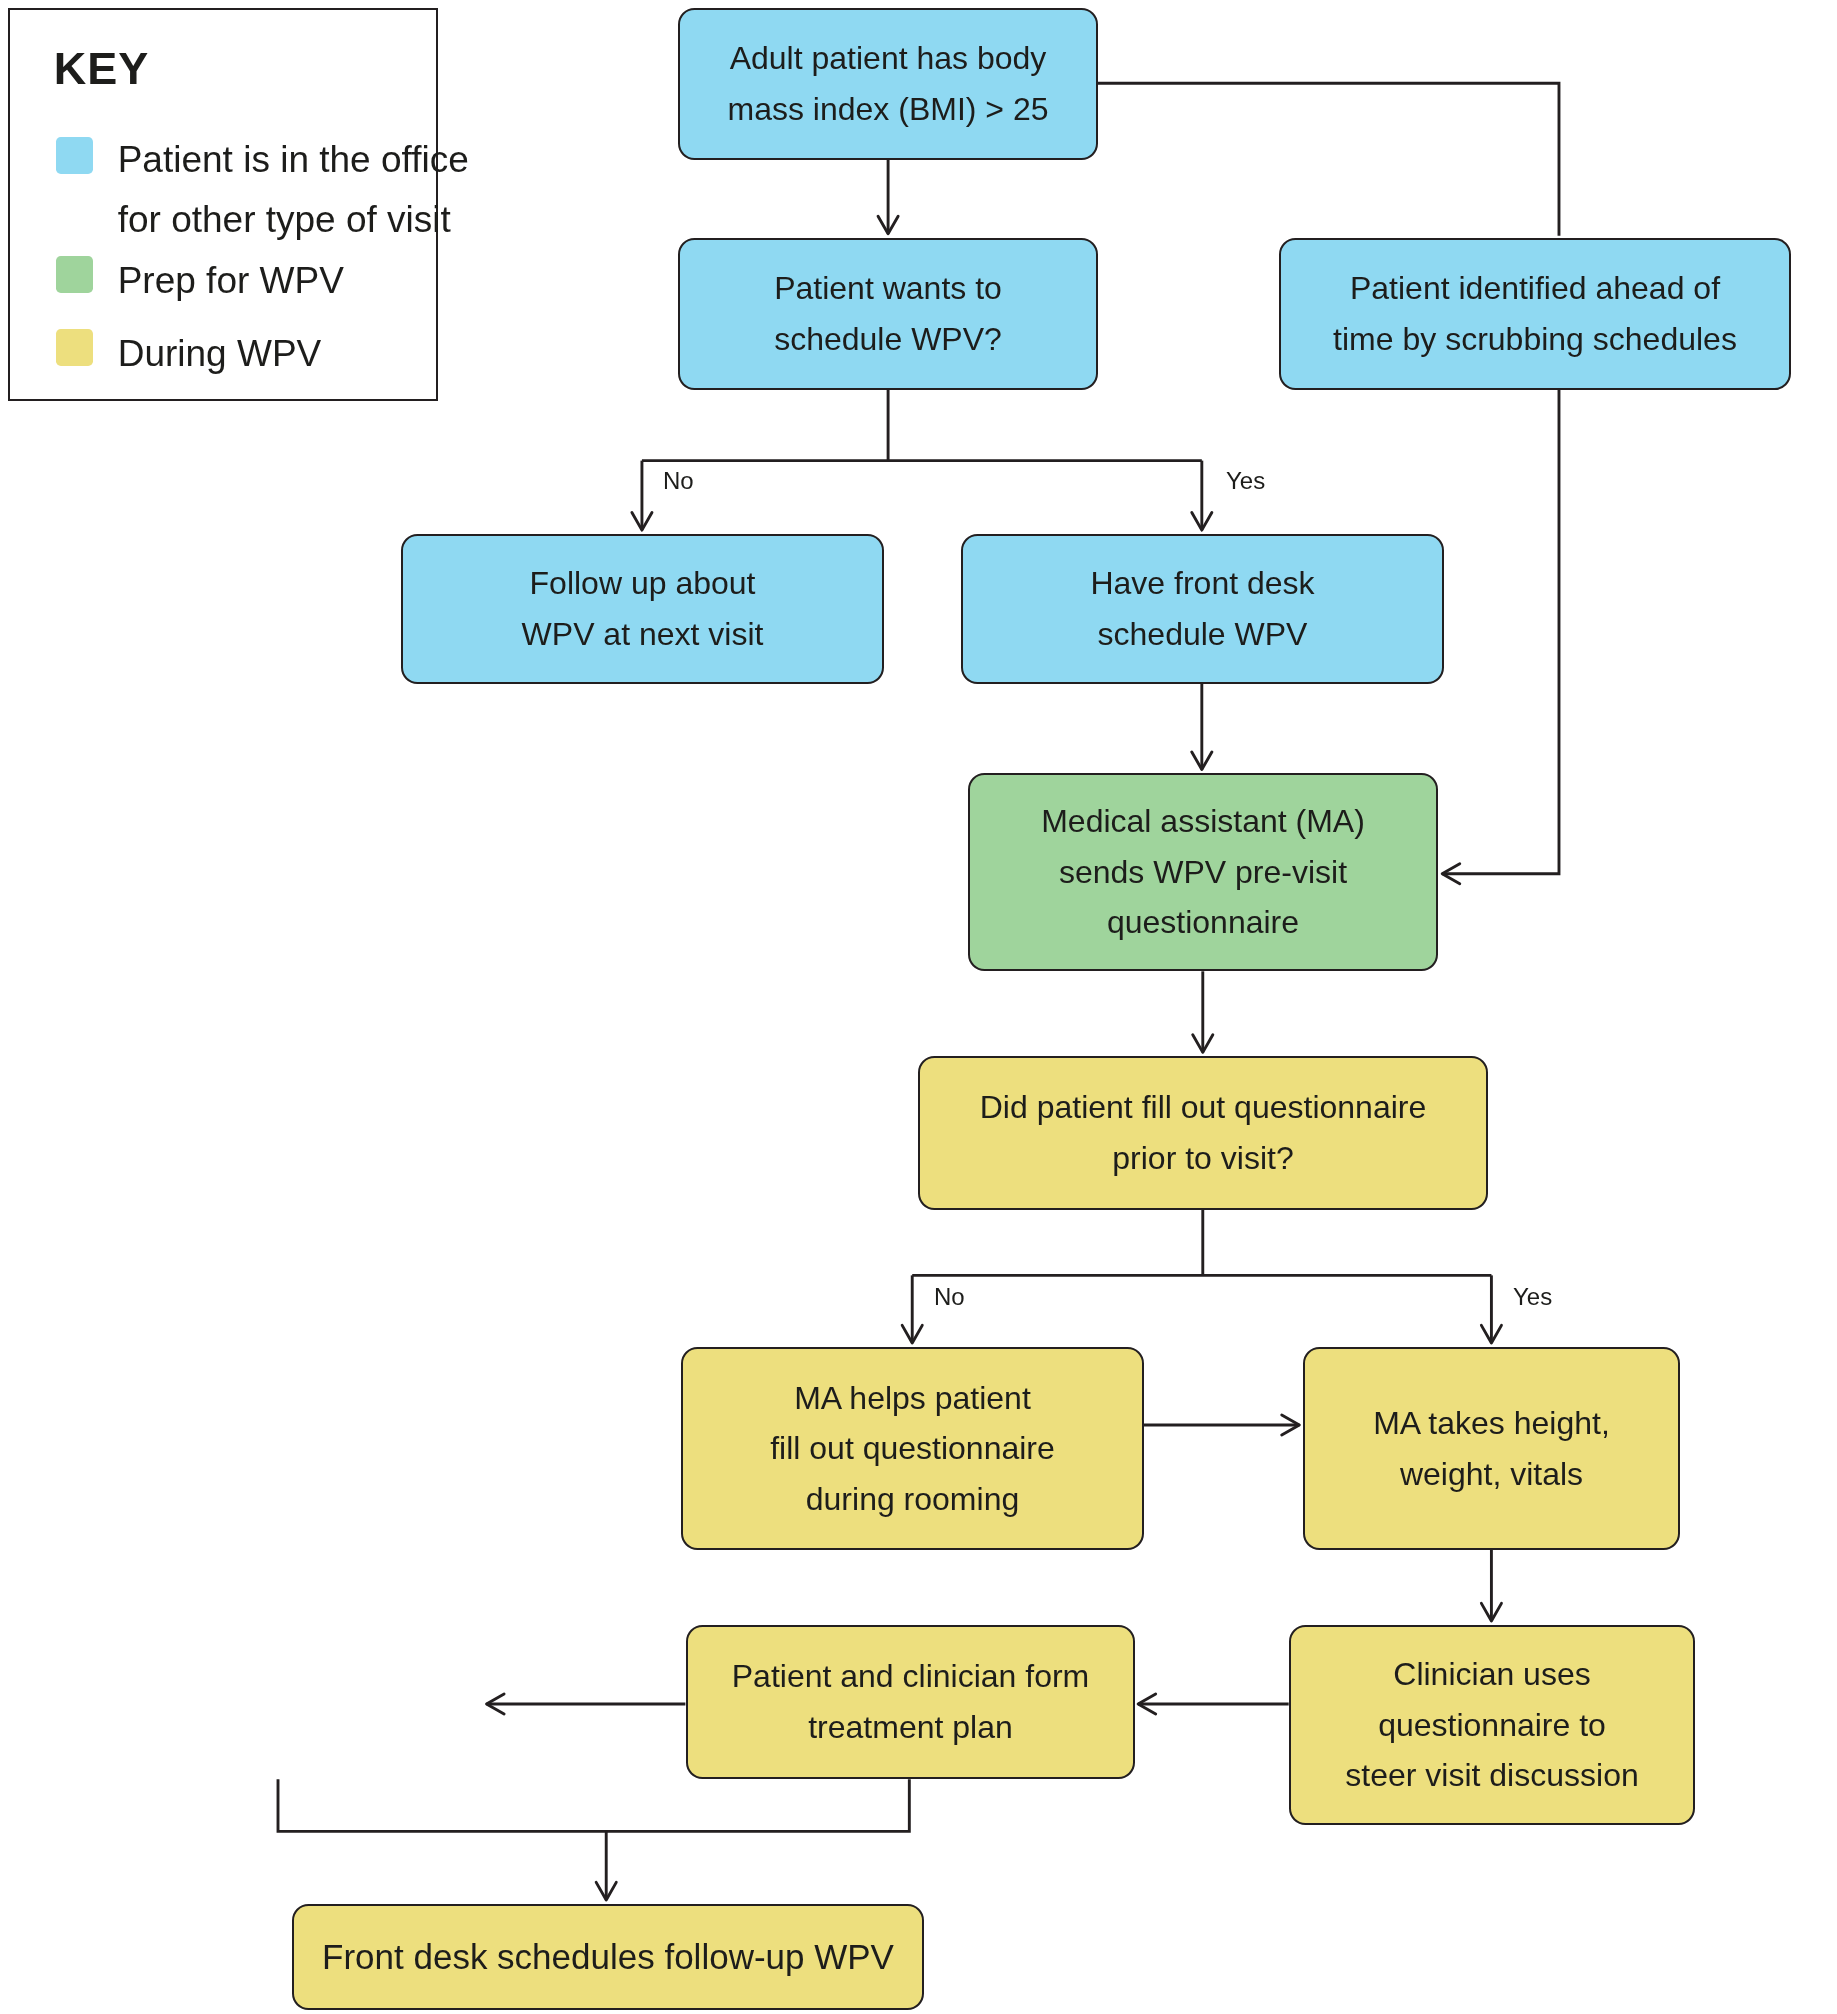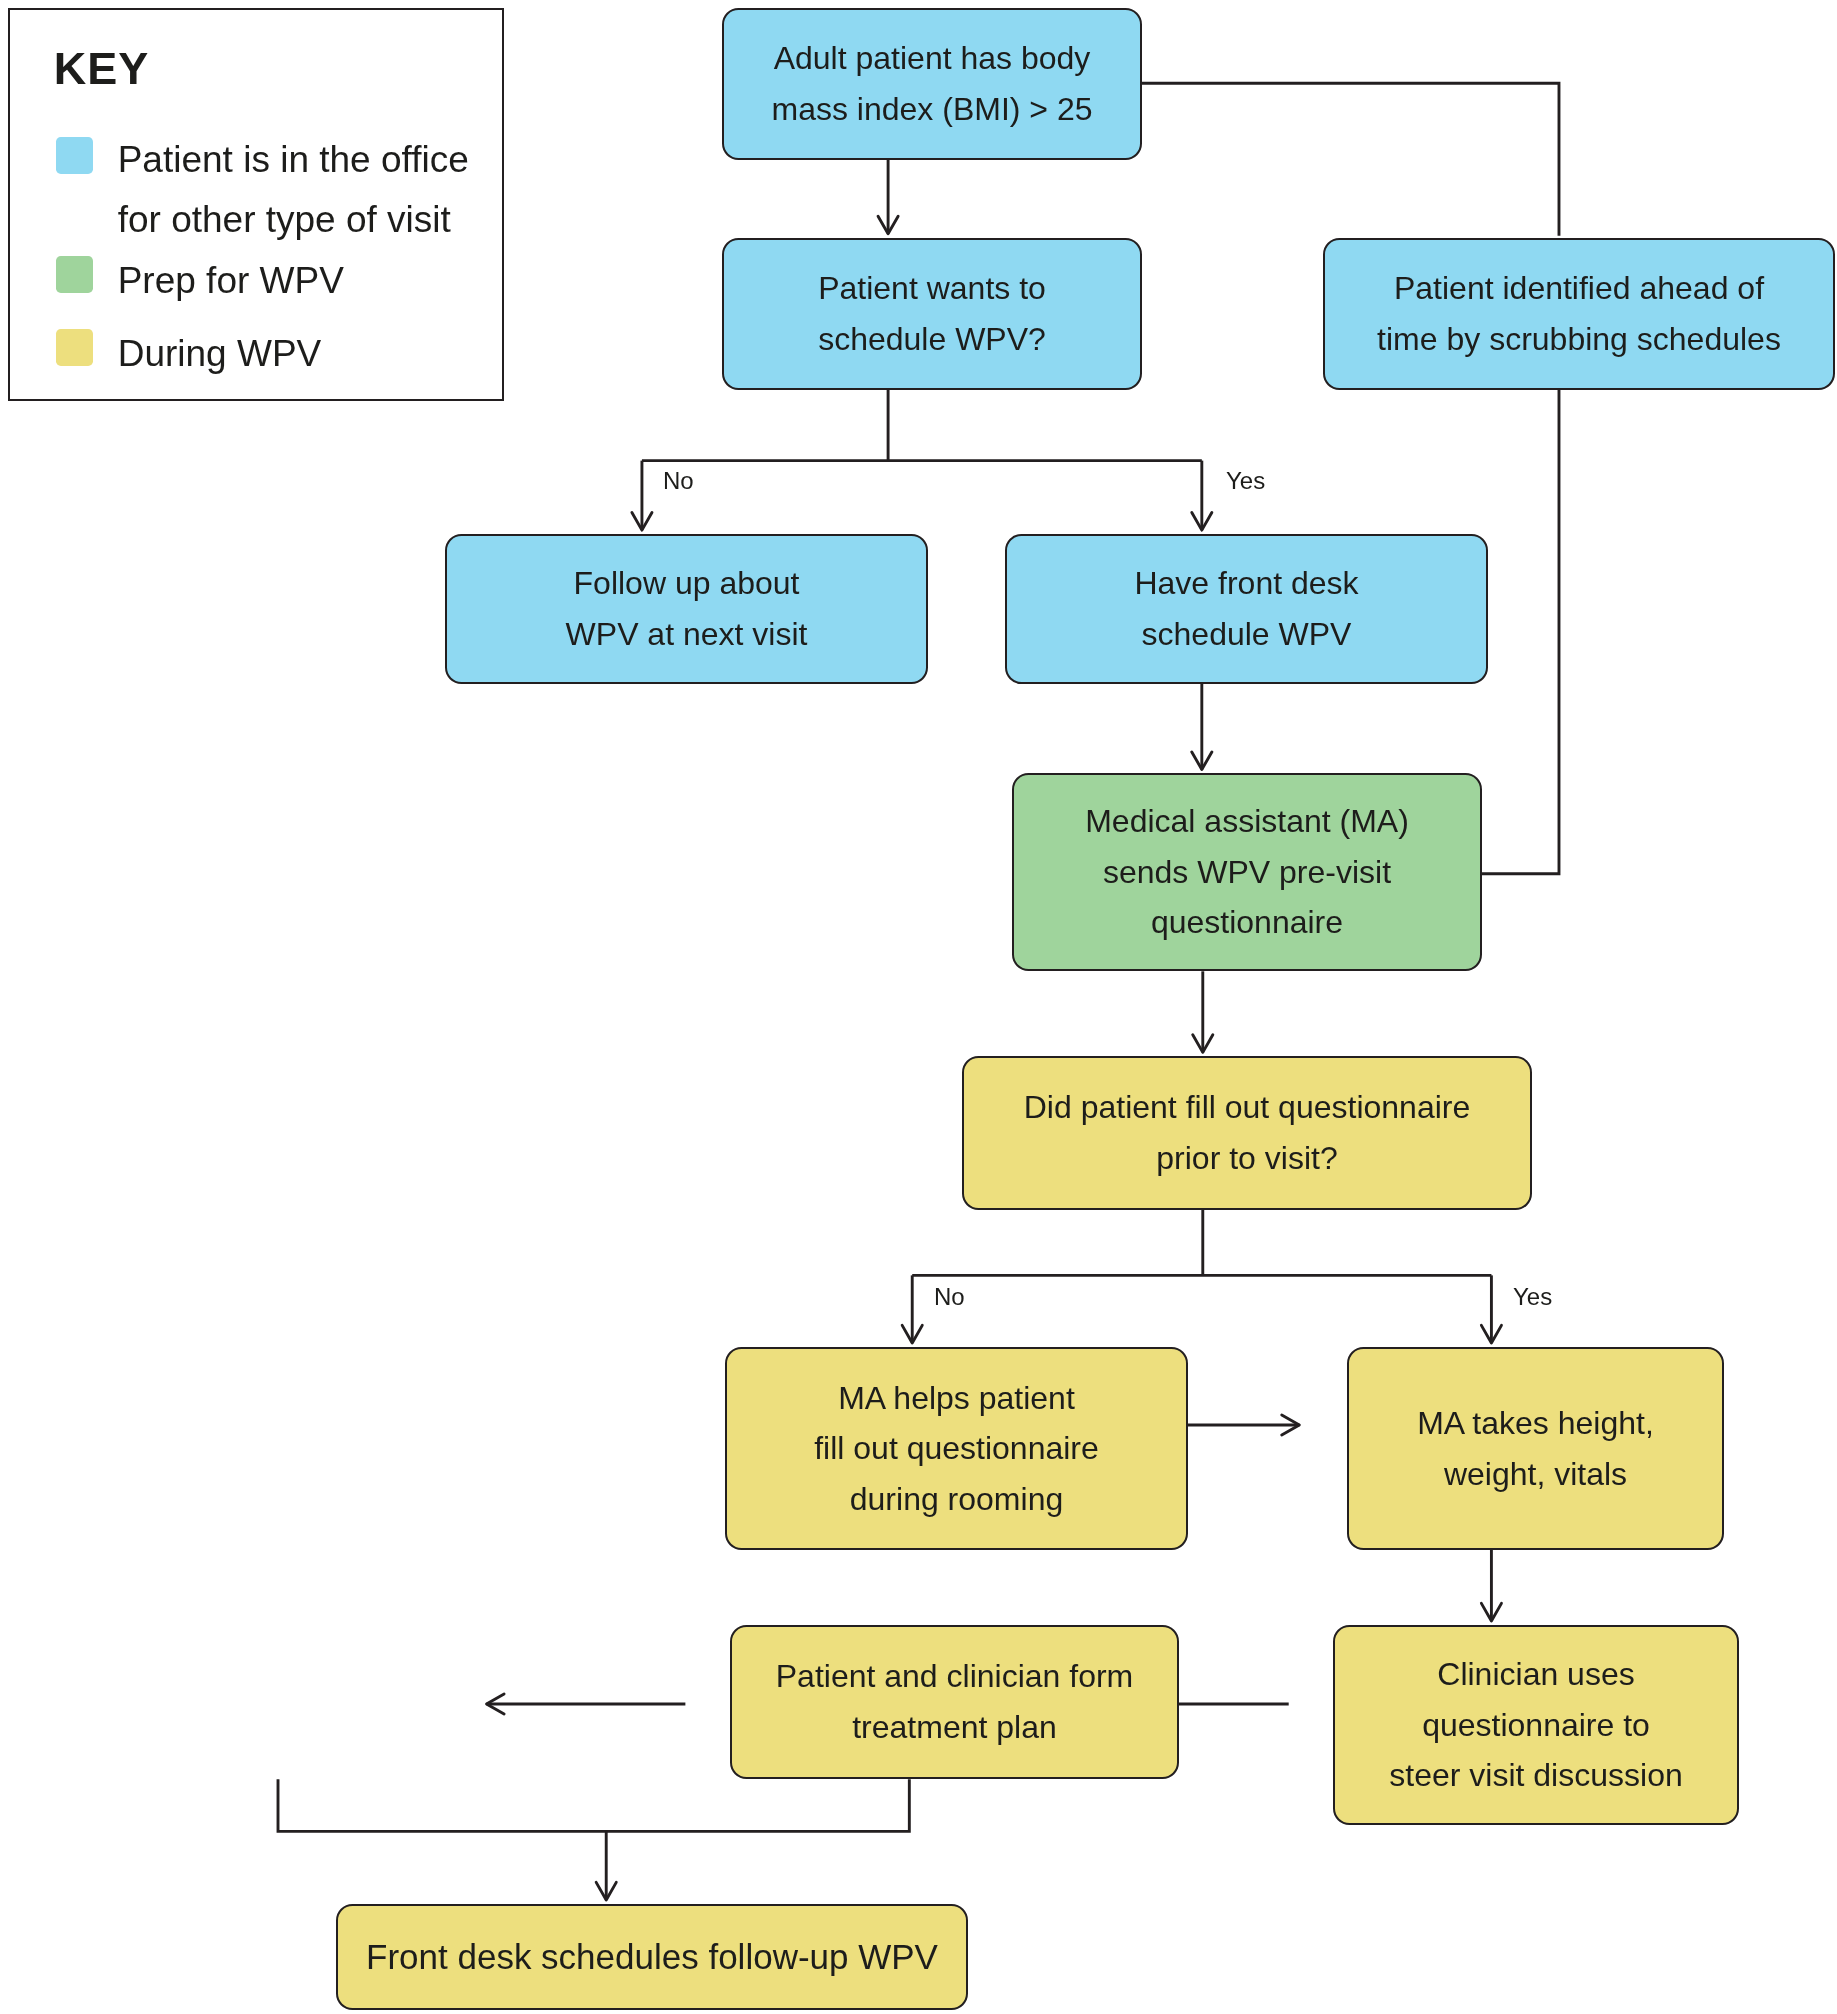--- a/index.html
+++ b/index.html
@@ -13,30 +13,30 @@
   svg.wires { position:absolute; left:0; top:0; width:1837px; height:2014px; }
   .wire { fill:none; stroke:var(--color-line,#231f20); stroke-width:3; }
   #arrow polyline { fill:none; stroke:var(--color-line,#231f20); stroke-linecap:round; stroke-linejoin:round; }
 
   .node {
     position:absolute; box-sizing:border-box;
     border:2.9px solid var(--color-border,#231f20);
     border-radius:16.4px;
     display:flex; align-items:center; justify-content:center;
     text-align:center; white-space:pre;
-    font-size:32px; line-height:1.58;margin-left:44px;
+    font-size:32px; line-height:1.58;
   }
   .office { background:var(--color-office,#8fd9f2); }
   .prep   { background:var(--color-prep,#9fd49c); }
   .during { background:var(--color-during,#eddf7e); }
 
   .edge-label { position:absolute; font-size:24px; line-height:1; }
 
   .key-panel {
-    position:absolute; left:7.7px; top:7.7px; width:496px; height:393px;
+    position:absolute; left:7.7px; top:7.7px; width:430px; height:393px;
     box-sizing:border-box; border:2.9px solid var(--color-border,#231f20);
     background:#ffffff;
   }
   .key-title { position:absolute; left:44px; top:33px; font-size:45px; font-weight:bold; letter-spacing:1px; }
   .swatch { position:absolute; left:46px; width:37px; height:37px; border-radius:4.8px; }
   .key-label { position:absolute; left:108px; font-size:37px; line-height:60px; white-space:pre; }
 </style>
 </head>
 <body>
 

